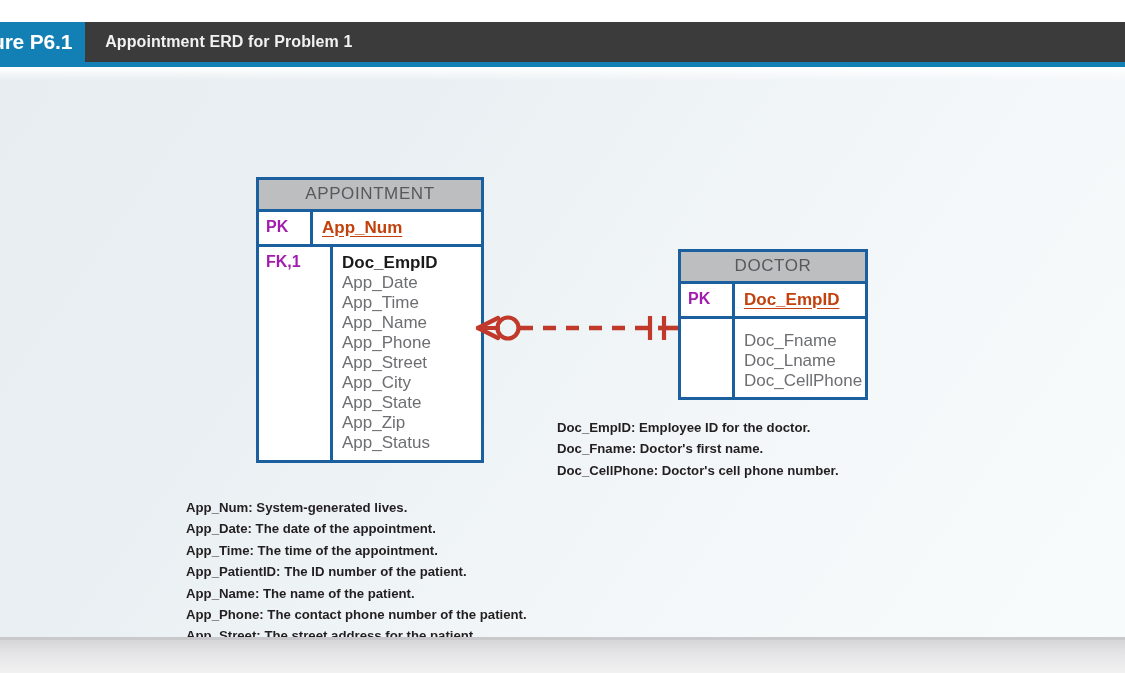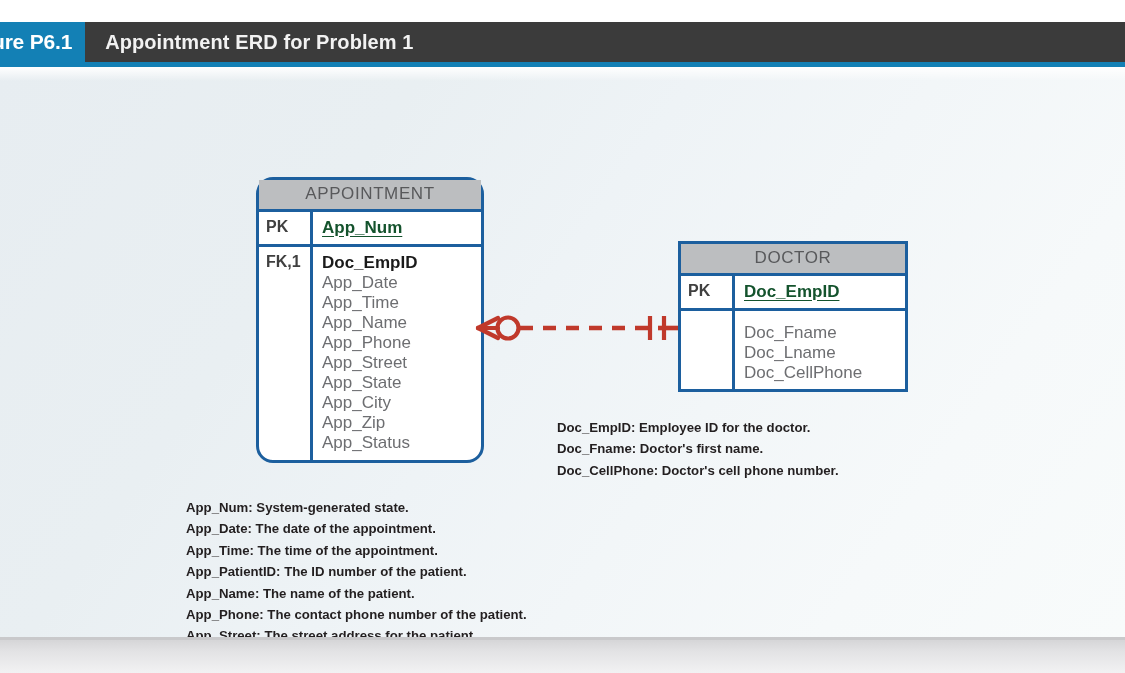--- a/index.html
+++ b/index.html
@@ -30,21 +30,21 @@
     align-items: center;
     padding: 0 13px 0 0;
     font-size: 21px;
     font-weight: bold;
     letter-spacing: -0.2px;
     margin-left: -8px;
     white-space: nowrap;
   }
   .fig-title {
     color: #f2f2f2;
-    font-size: 20px;
+    font-size: 16px;
     font-weight: bold;
     padding-left: 20px;
     letter-spacing: 0.1px;
     white-space: nowrap;
   }
 
   
   .page-rule {
     position: absolute;
     left: 0; top: 62px;
@@ -97,44 +97,44 @@
   .entity-row {
     display: flex;
     align-items: stretch;
   }
   .row-key {
     width: 54px;
     flex: none;
     border-right: 3px solid #1c5f9e;
     font-size: 16px;
     font-weight: bold;
-    color: #404040;
+    color: #a21caf;
     padding: 6px 0 4px 7px;
     line-height: 1.15;
   }
-  .row-key.wide { width: 54px; }
+  .row-key.wide { width: 74px; }
   .row-attrs {
     flex: 1;
     padding: 6px 6px 6px 9px;
     font-size: 17px;
     color: #6d6e71;
     line-height: 1.18;
   }
   .pk-row { border-bottom: 3px solid #1c5f9e; }
   .pk-name {
     font-weight: bold;
-    color: #14532d;
+    color: #c2410c;
     text-decoration: underline;
     text-underline-offset: 3px;
   }
   .fk-name { font-weight: bold; color: #1a1a1a; }
   .attr { display: block; white-space: nowrap; }
 
-  #entity-appointment { left: 256px; top: 110px; width: 228px; border-radius: 17px; }
-  #entity-doctor      { left: 678px; top: 174px; width: 230px; }
+  #entity-appointment { left: 256px; top: 110px; width: 228px; }
+  #entity-doctor      { left: 678px; top: 182px; width: 190px; }
 
   #entity-appointment .attrs-body { min-height: 210px; }
   #entity-doctor .attrs-body { min-height: 78px; padding-top: 12px; }
 
   
   .connector {
     position: absolute;
     left: 472px; top: 238px;
     width: 220px; height: 46px;
   }
@@ -186,22 +186,22 @@
     </div>
     <div class="entity-row">
       <div class="row-key wide">FK,1</div>
       <div class="row-attrs attrs-body">
         <span class="attr fk-name">Doc_EmpID</span>
         <span class="attr">App_Date</span>
         <span class="attr">App_Time</span>
         <span class="attr">App_Name</span>
         <span class="attr">App_Phone</span>
         <span class="attr">App_Street</span>
+        <span class="attr">App_City</span>
         <span class="attr">App_State</span>
-        <span class="attr">App_City</span>
         <span class="attr">App_Zip</span>
         <span class="attr">App_Status</span>
       </div>
     </div>
   </div>
 
   <div class="entity" id="entity-doctor">
     <div class="entity-title">DOCTOR</div>
     <div class="entity-row pk-row">
       <div class="row-key">PK</div>
@@ -236,21 +236,21 @@
     </g>
   </svg>
 
   <div class="desc" id="desc-doctor">
     <span class="desc-line">Doc_EmpID: Employee ID for the doctor.</span>
     <span class="desc-line">Doc_Fname: Doctor's first name.</span>
     <span class="desc-line">Doc_CellPhone: Doctor's cell phone number.</span>
   </div>
 
   <div class="desc" id="desc-appointment">
-    <span class="desc-line">App_Num: System-generated state.</span>
+    <span class="desc-line">App_Num: System-generated lives.</span>
     <span class="desc-line">App_Date: The date of the appointment.</span>
     <span class="desc-line">App_Time: The time of the appointment.</span>
     <span class="desc-line">App_PatientID: The ID number of the patient.</span>
     <span class="desc-line">App_Name:  The name of the patient.</span>
     <span class="desc-line">App_Phone: The contact phone number of the patient.</span>
     <span class="desc-line">App_Street:  The street address for the patient.</span>
     <span class="desc-line">App_City:  The city the patient lives in.</span>
     <span class="desc-line">App_State:  The state the patient lives in.</span>
 
   </div>

